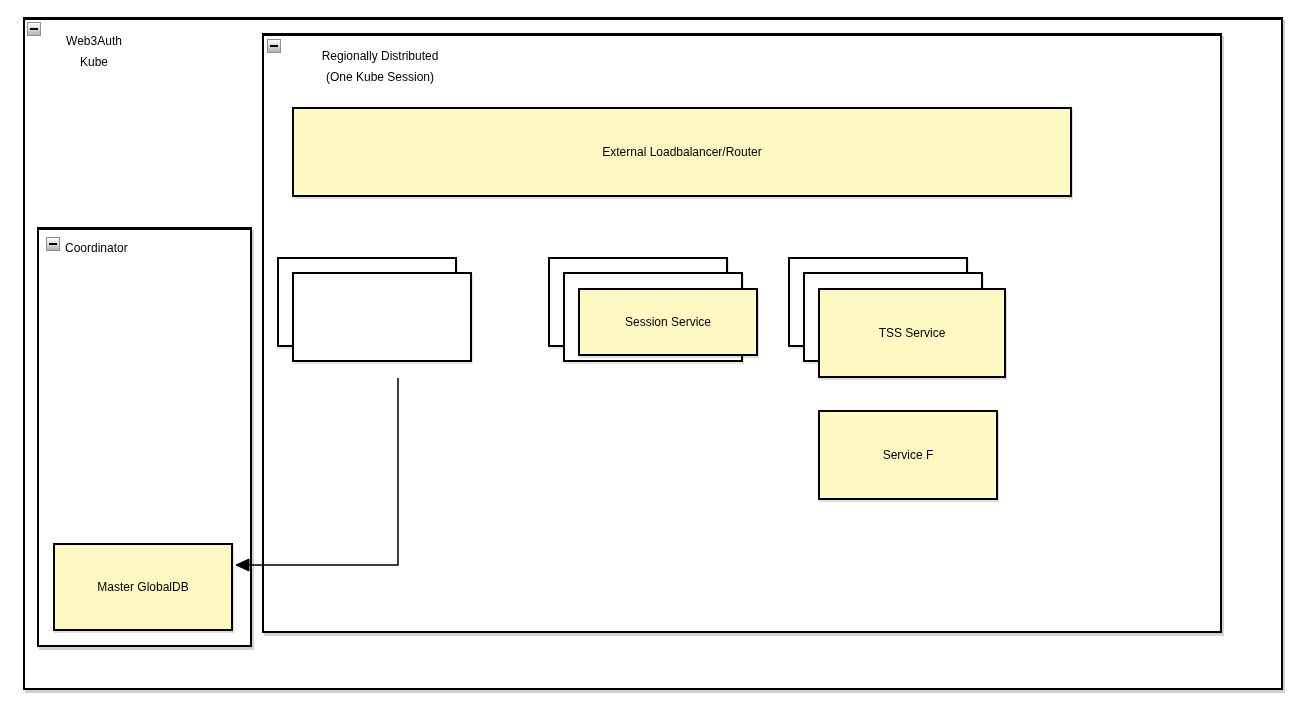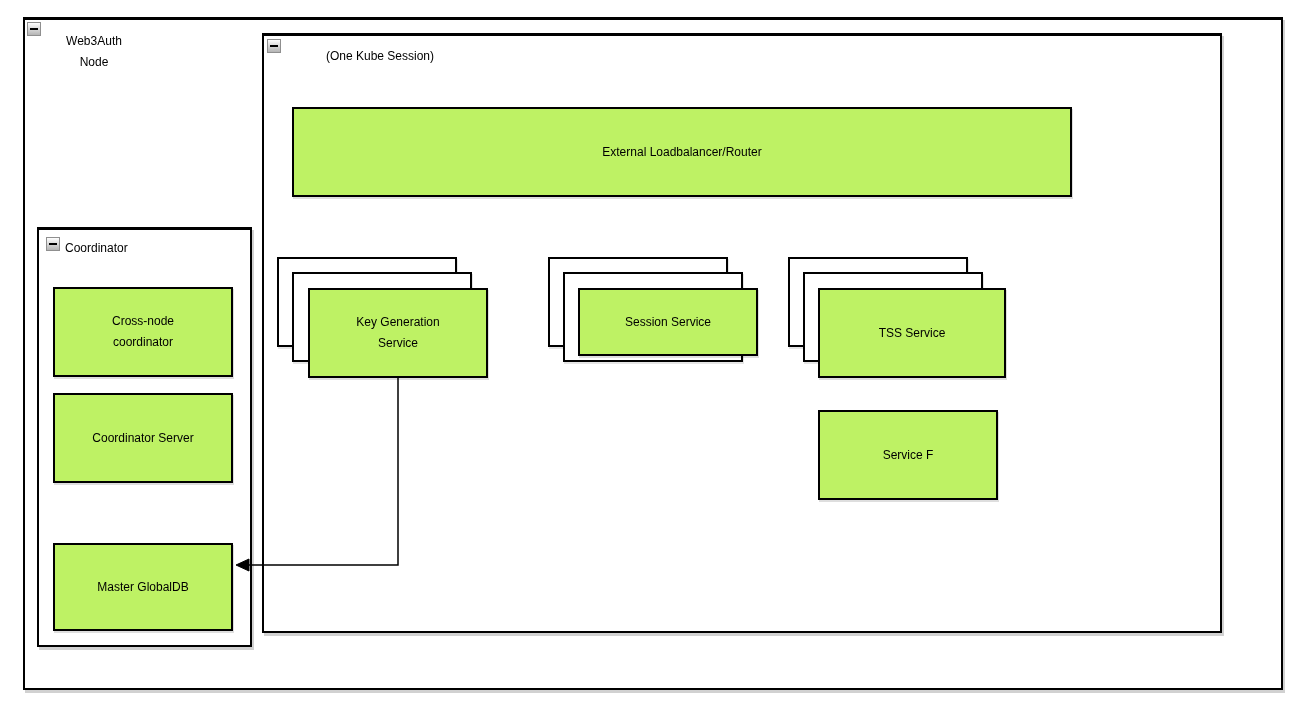--- a/index.html
+++ b/index.html
@@ -7,21 +7,21 @@
     position:relative; width:1302px; height:708px; background:#ffffff;
     font-family:"Liberation Sans", sans-serif; font-size:12px; color:#000;
     overflow:hidden;
   }
   .frame {
     position:absolute; box-sizing:border-box; background:#ffffff;
     border:2px solid #000; border-top-width:3px;
     box-shadow:2px 3px 0 rgba(0,0,0,0.18);
   }
   .node-box {
-    position:absolute; box-sizing:border-box; background:#bef264;
+    position:absolute; box-sizing:border-box; background:#fef9c3;
     border:2px solid #000;
     display:flex; flex-direction:column; align-items:center; justify-content:center;
     text-align:center; line-height:21px;
     box-shadow:1px 2px 0 rgba(0,0,0,0.13);
   }
   .stack-layer {
     position:absolute; box-sizing:border-box; background:#ffffff;
     border:2px solid #000;
     box-shadow:1px 2px 0 rgba(0,0,0,0.10);
   }
@@ -42,39 +42,36 @@
 </style>
 </head>
 <body>
 
 <div class="canvas">
 
   <div class="frame" style="left:23px; top:17px; width:1260px; height:673px;"></div>
   <div class="collapse-btn" style="left:27px; top:22px;"></div>
   <div class="frame-label" style="left:39px; top:31px; width:110px;">
     <div>Web3Auth</div>
-    <div>Node</div>
+    <div>Kube</div>
   </div>
 
   <div class="frame" style="left:262px; top:33px; width:960px; height:600px;"></div>
   <div class="collapse-btn" style="left:267px; top:39px;"></div>
   <div class="frame-label" style="left:290px; top:46px; width:180px;">
+    <div>Regionally Distributed</div>
     <div>(One Kube Session)</div>
   </div>
 
   <div class="node-box" style="left:292px; top:107px; width:780px; height:90px;">
     <span>External Loadbalancer/Router</span>
   </div>
 
   <div class="stack-layer" style="left:277px; top:257px; width:180px; height:90px;"></div>
   <div class="stack-layer" style="left:292px; top:272px; width:180px; height:90px;"></div>
-  <div class="node-box" style="left:308px; top:288px; width:180px; height:90px;">
-    <div>Key Generation</div>
-    <div>Service</div>
-  </div>
 
   <div class="stack-layer" style="left:548px; top:257px; width:180px; height:90px;"></div>
   <div class="stack-layer" style="left:563px; top:272px; width:180px; height:90px;"></div>
   <div class="node-box" style="left:578px; top:288px; width:180px; height:68px;">
     <span>Session Service</span>
   </div>
 
   <div class="stack-layer" style="left:788px; top:257px; width:180px; height:90px;"></div>
   <div class="stack-layer" style="left:803px; top:272px; width:180px; height:90px;"></div>
   <div class="node-box" style="left:818px; top:288px; width:188px; height:90px;">
@@ -85,28 +82,21 @@
   <div class="node-box" style="left:818px; top:410px; width:180px; height:90px;">
     <span>Service F</span>
   </div>
 
   <div class="frame" style="left:37px; top:227px; width:215px; height:420px;"></div>
   <div class="collapse-btn" style="left:46px; top:237px;"></div>
   <div class="frame-label" style="left:65px; top:238px; text-align:left;">
     <span>Coordinator</span>
   </div>
 
-  <div class="node-box" style="left:53px; top:287px; width:180px; height:90px;">
-    <div>Cross-node</div>
-    <div>coordinator</div>
-  </div>
 
-  <div class="node-box" style="left:53px; top:393px; width:180px; height:90px;">
-    <span>Coordinator Server</span>
-  </div>
 
   <div class="node-box" style="left:53px; top:543px; width:180px; height:88px;">
     <span>Master GlobalDB</span>
   </div>
 
   <svg class="edge-svg" width="1302" height="708" viewBox="0 0 1302 708">
     <path d="M 398 378 L 398 565 L 248 565" fill="none" stroke="#000000" stroke-width="1.5"></path>
     <polygon points="236,565 249,559 249,571" fill="#000000" stroke="#000000" stroke-width="1"></polygon>
   </svg>
 

